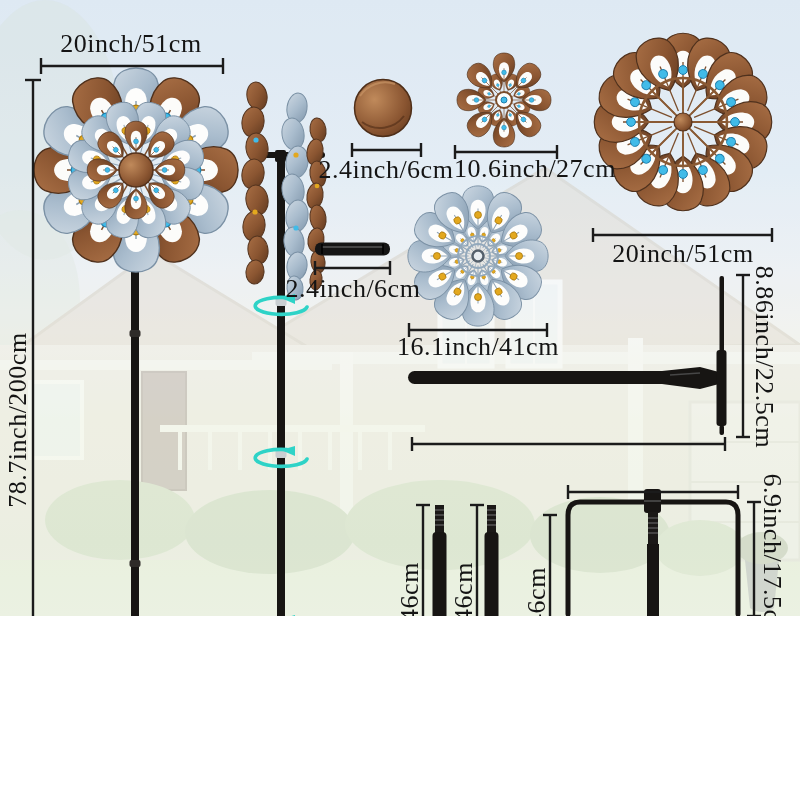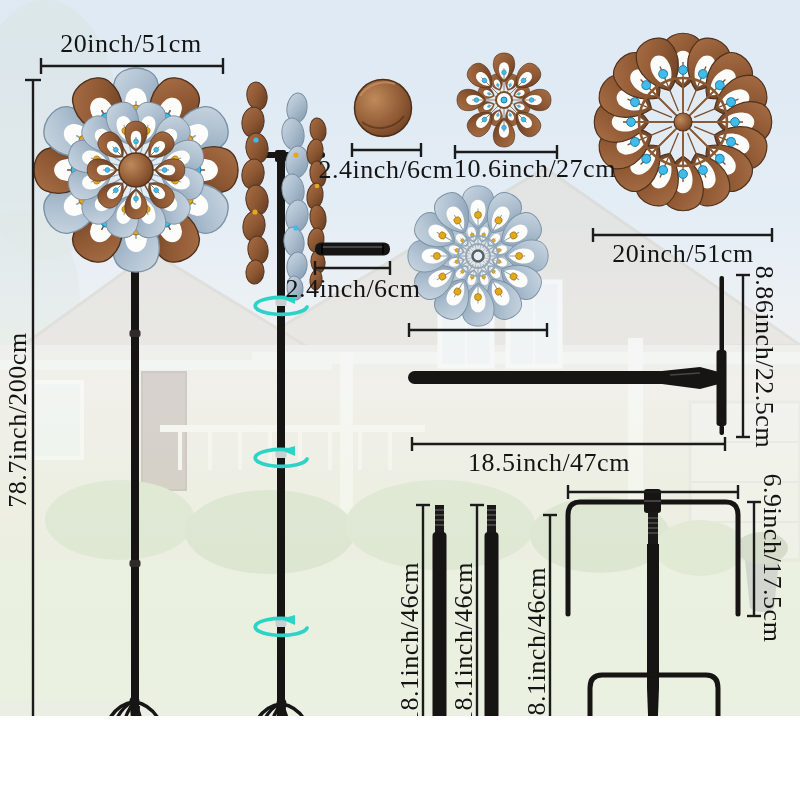--- a/index.html
+++ b/index.html
@@ -1,17 +1,17 @@
 <!DOCTYPE html>
 <html><head>
 <meta charset="utf-8">
 <style>
   html,body{margin:0;padding:0;}
   #stage{
-    position:relative;width:800px;height:716px;overflow:hidden;
+    position:relative;width:800px;height:616px;overflow:hidden;
     font-family:"Liberation Serif","DejaVu Serif",serif;
     background:linear-gradient(180deg,#d5e3f0 0%,#dce8f2 28%,#e8edf1 44%,#eef0eb 54%,#e8eeda 68%,#e3ecd6 88%,#e6eeda 100%);
   }
   #stage svg{position:absolute;left:0;top:0;}
   .lbl{
     position:absolute;font-size:26px;line-height:1;color:#141414;
     white-space:nowrap;transform:translate(-50%,-50%);letter-spacing:.5px;
   }
   .lbl.ccw{transform:translate(-50%,-50%) rotate(-90deg);}
   .lbl.cw{transform:translate(-50%,-50%) rotate(90deg);}
@@ -442,20 +442,20 @@
         </g>
   </g>
 </svg>
 
 <div class="lbl" style="left:131px;top:44px;">20inch/51cm</div>
 <div class="lbl ccw" style="left:18px;top:420px;">78.7inch/200cm</div>
 <div class="lbl" style="left:386px;top:170px;">2.4inch/6cm</div>
 <div class="lbl" style="left:503px;top:169px;margin-left:32px;">10.6inch/27cm</div>
 <div class="lbl" style="left:683px;top:254px;">20inch/51cm</div>
 <div class="lbl" style="left:353px;top:289px;">2.4inch/6cm</div>
+<div class="lbl" style="left:478px;top:347px;">16.1inch/41cm</div>
 <div class="lbl cw" style="left:764px;top:357px;">8.86inch/22.5cm</div>
-<div class="lbl" style="left:549px;top:463px;">18.5inch/47cm</div>
 <div class="lbl cw" style="left:772px;top:558px;">6.9inch/17.5cm</div>
 <div class="lbl ccw" style="left:410px;top:643px;">18.1inch/46cm</div>
 <div class="lbl ccw" style="left:464px;top:643px;">18.1inch/46cm</div>
 <div class="lbl ccw" style="left:537px;top:648px;">18.1inch/46cm</div>
 
 </div>
 
 </body></html>

